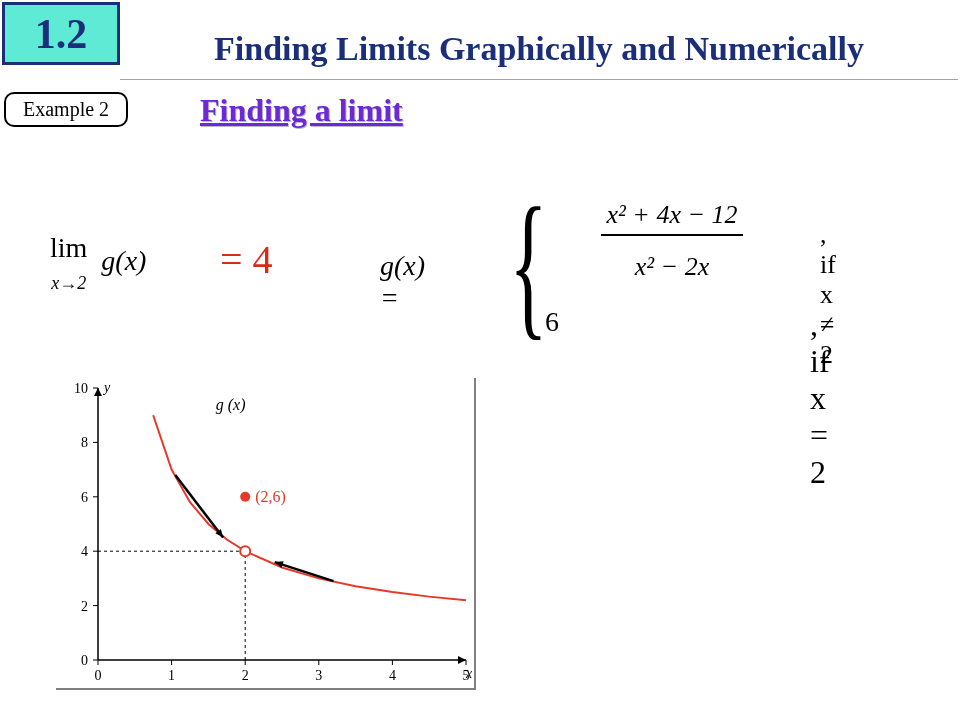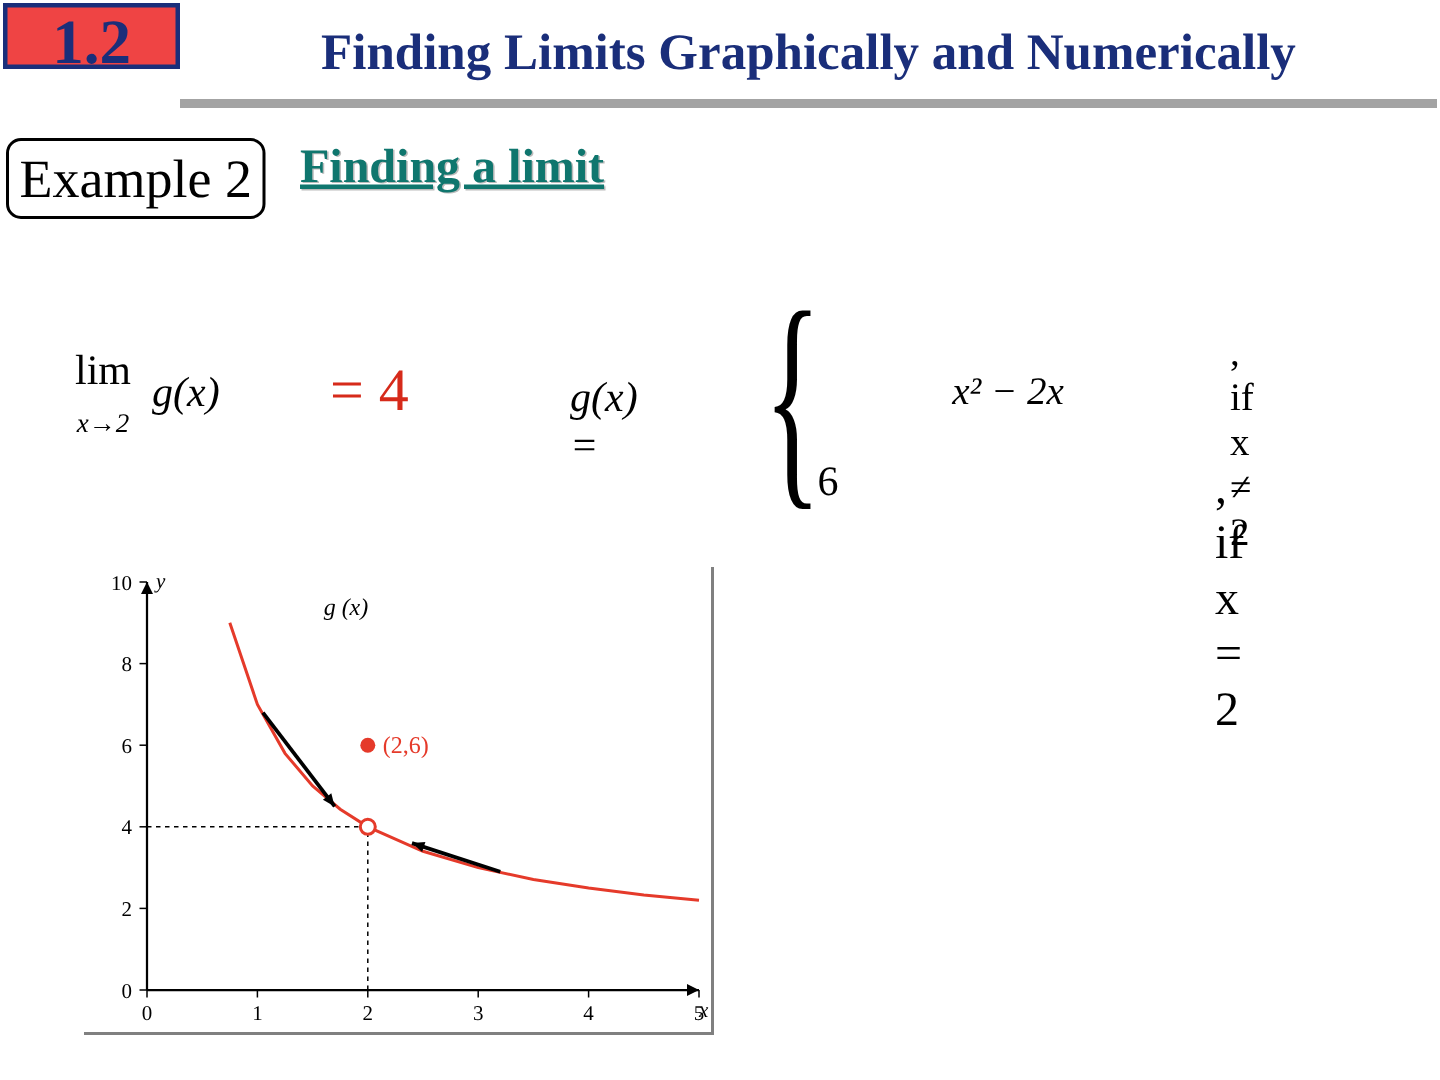--- a/index.html
+++ b/index.html
@@ -8,48 +8,48 @@
     background: #ffffff;
     font-family: "Times New Roman", Times, serif;
     color: #000;
     overflow: hidden;
   }
   .slide { position: relative; width: 960px; height: 720px; }
 
   
   .section-badge {
     position: absolute; left: 2px; top: 2px;
-    width: 118px; height: 44px;
-    background: #ef4444;
+    width: 118px; height: 63px;
+    background: #5eead4;
     border: 3px solid #1a2e7a;
     box-sizing: border-box;
-    display: flex; align-items: flex-start; justify-content: center;
+    display: flex; align-items: center; justify-content: center;
   }
   .section-badge span {
     color: #1a2e7a; font-weight: bold; font-size: 42px;
   }
   .title-bar {
-    position: absolute; left: 120px; right: 2px; top: 6px; height: 60px;
-    border-bottom: 6px solid #a3a3a3;
+    position: absolute; left: 120px; right: 2px; top: 19px; height: 60px;
+    border-bottom: 1px solid #a3a3a3;
     display: flex; align-items: center; justify-content: center;
   }
   .title-bar span {
     color: #1a2e7a; font-weight: bold; font-size: 34px;
   }
 
   
   .example-badge {
     position: absolute; left: 4px; top: 92px;
     border: 2.5px solid #000; border-radius: 10px;
-    padding: 4px 7px;
-    font-size: 36px; font-weight: normal;
+    padding: 4px 17px;
+    font-size: 20px; font-weight: normal;
   }
   .subsection-title {
     position: absolute; left: 200px; top: 92px;
-    color: #0f766e; font-weight: bold; font-size: 32px;
+    color: #6d28d9; font-weight: bold; font-size: 32px;
     text-decoration: underline;
     text-shadow: 1px 1px 0 #bbb;
   }
 
   .prompt {
     position: absolute; left: 22px; top: 148px;
     font-size: 26px; font-weight: bold;
   }
 
   
@@ -133,21 +133,21 @@
         <span class="bot">x→2</span>
       </span>
       &nbsp;<span>g(x)</span>
     </div>
     <div class="equals4">= 4</div>
 
     <div class="gx-def">
       <div class="gx-label">g(x)  =</div>
       <div class="brace">{</div>
       <div class="piece1">
-        <br>
+        <span class="num">x² + 4x − 12</span><br>
         <span class="den">x² − 2x</span>
       </div>
       <div class="cond1">, if  x ≠ 2</div>
       <div class="piece2">6</div>
       <div class="cond2">, if  x = 2</div>
     </div>
   </div>
 
   <div class="graph">
     <svg id="chart-svg" width="420" height="312" viewBox="0 0 420 312">

